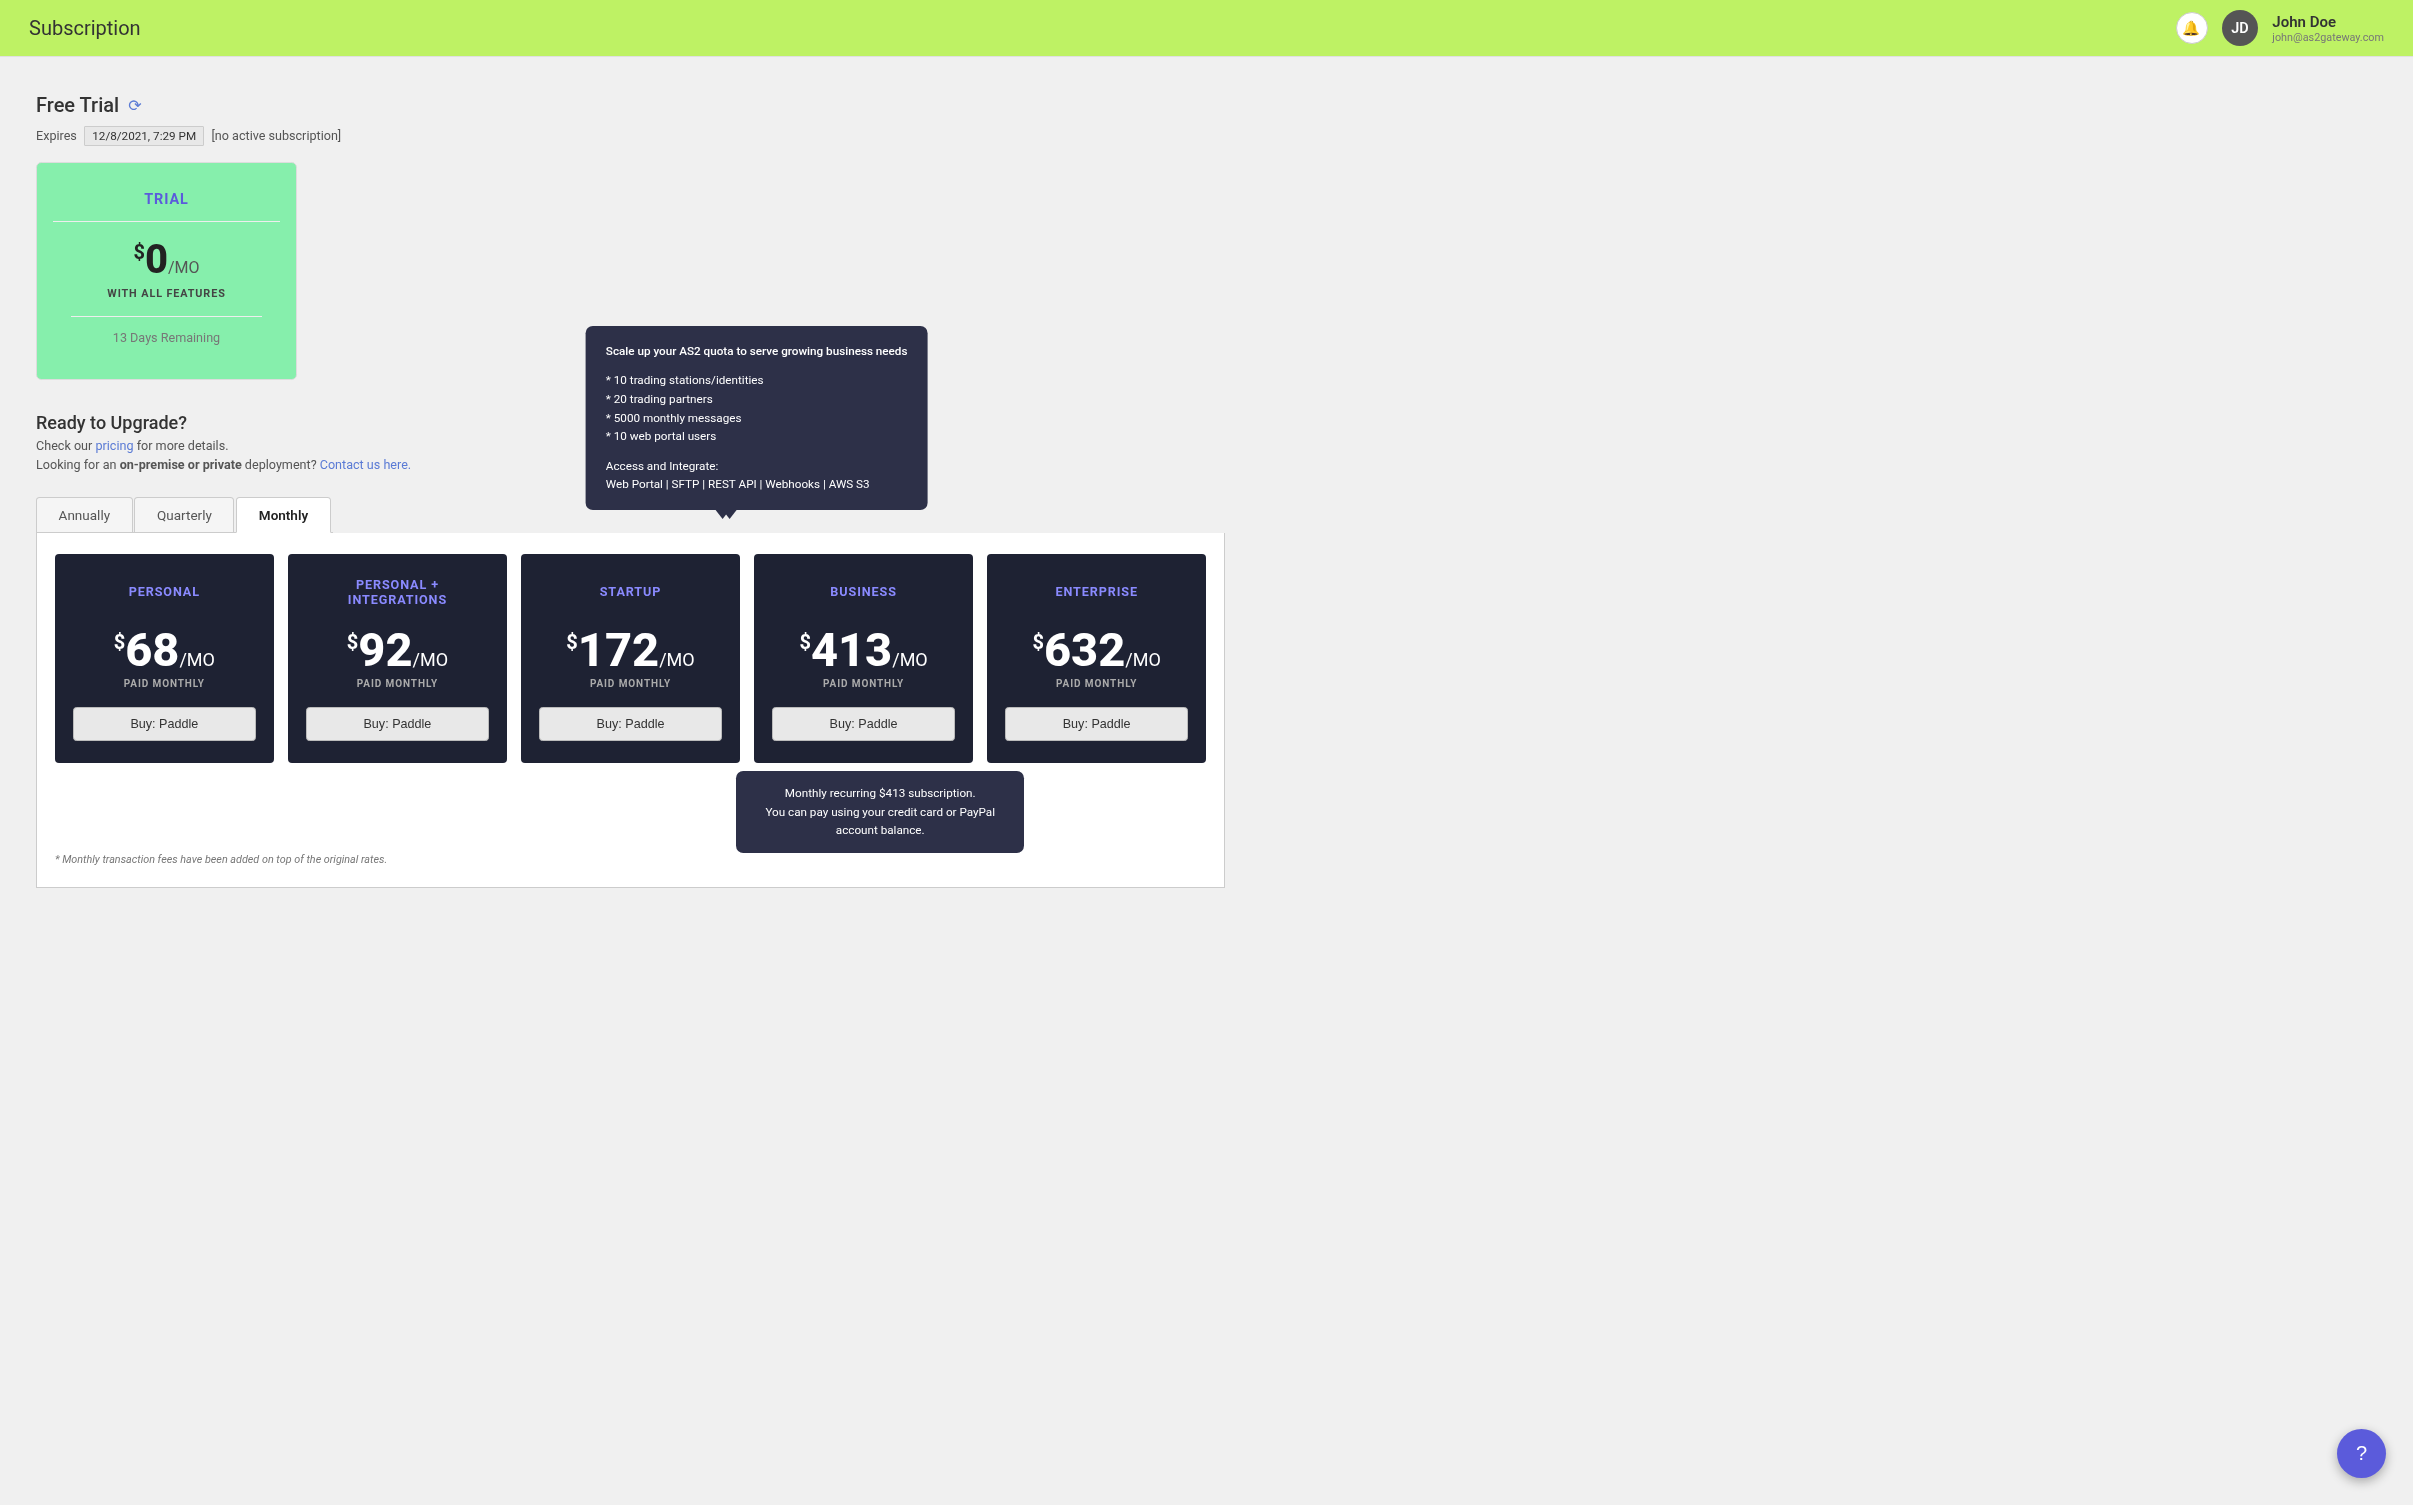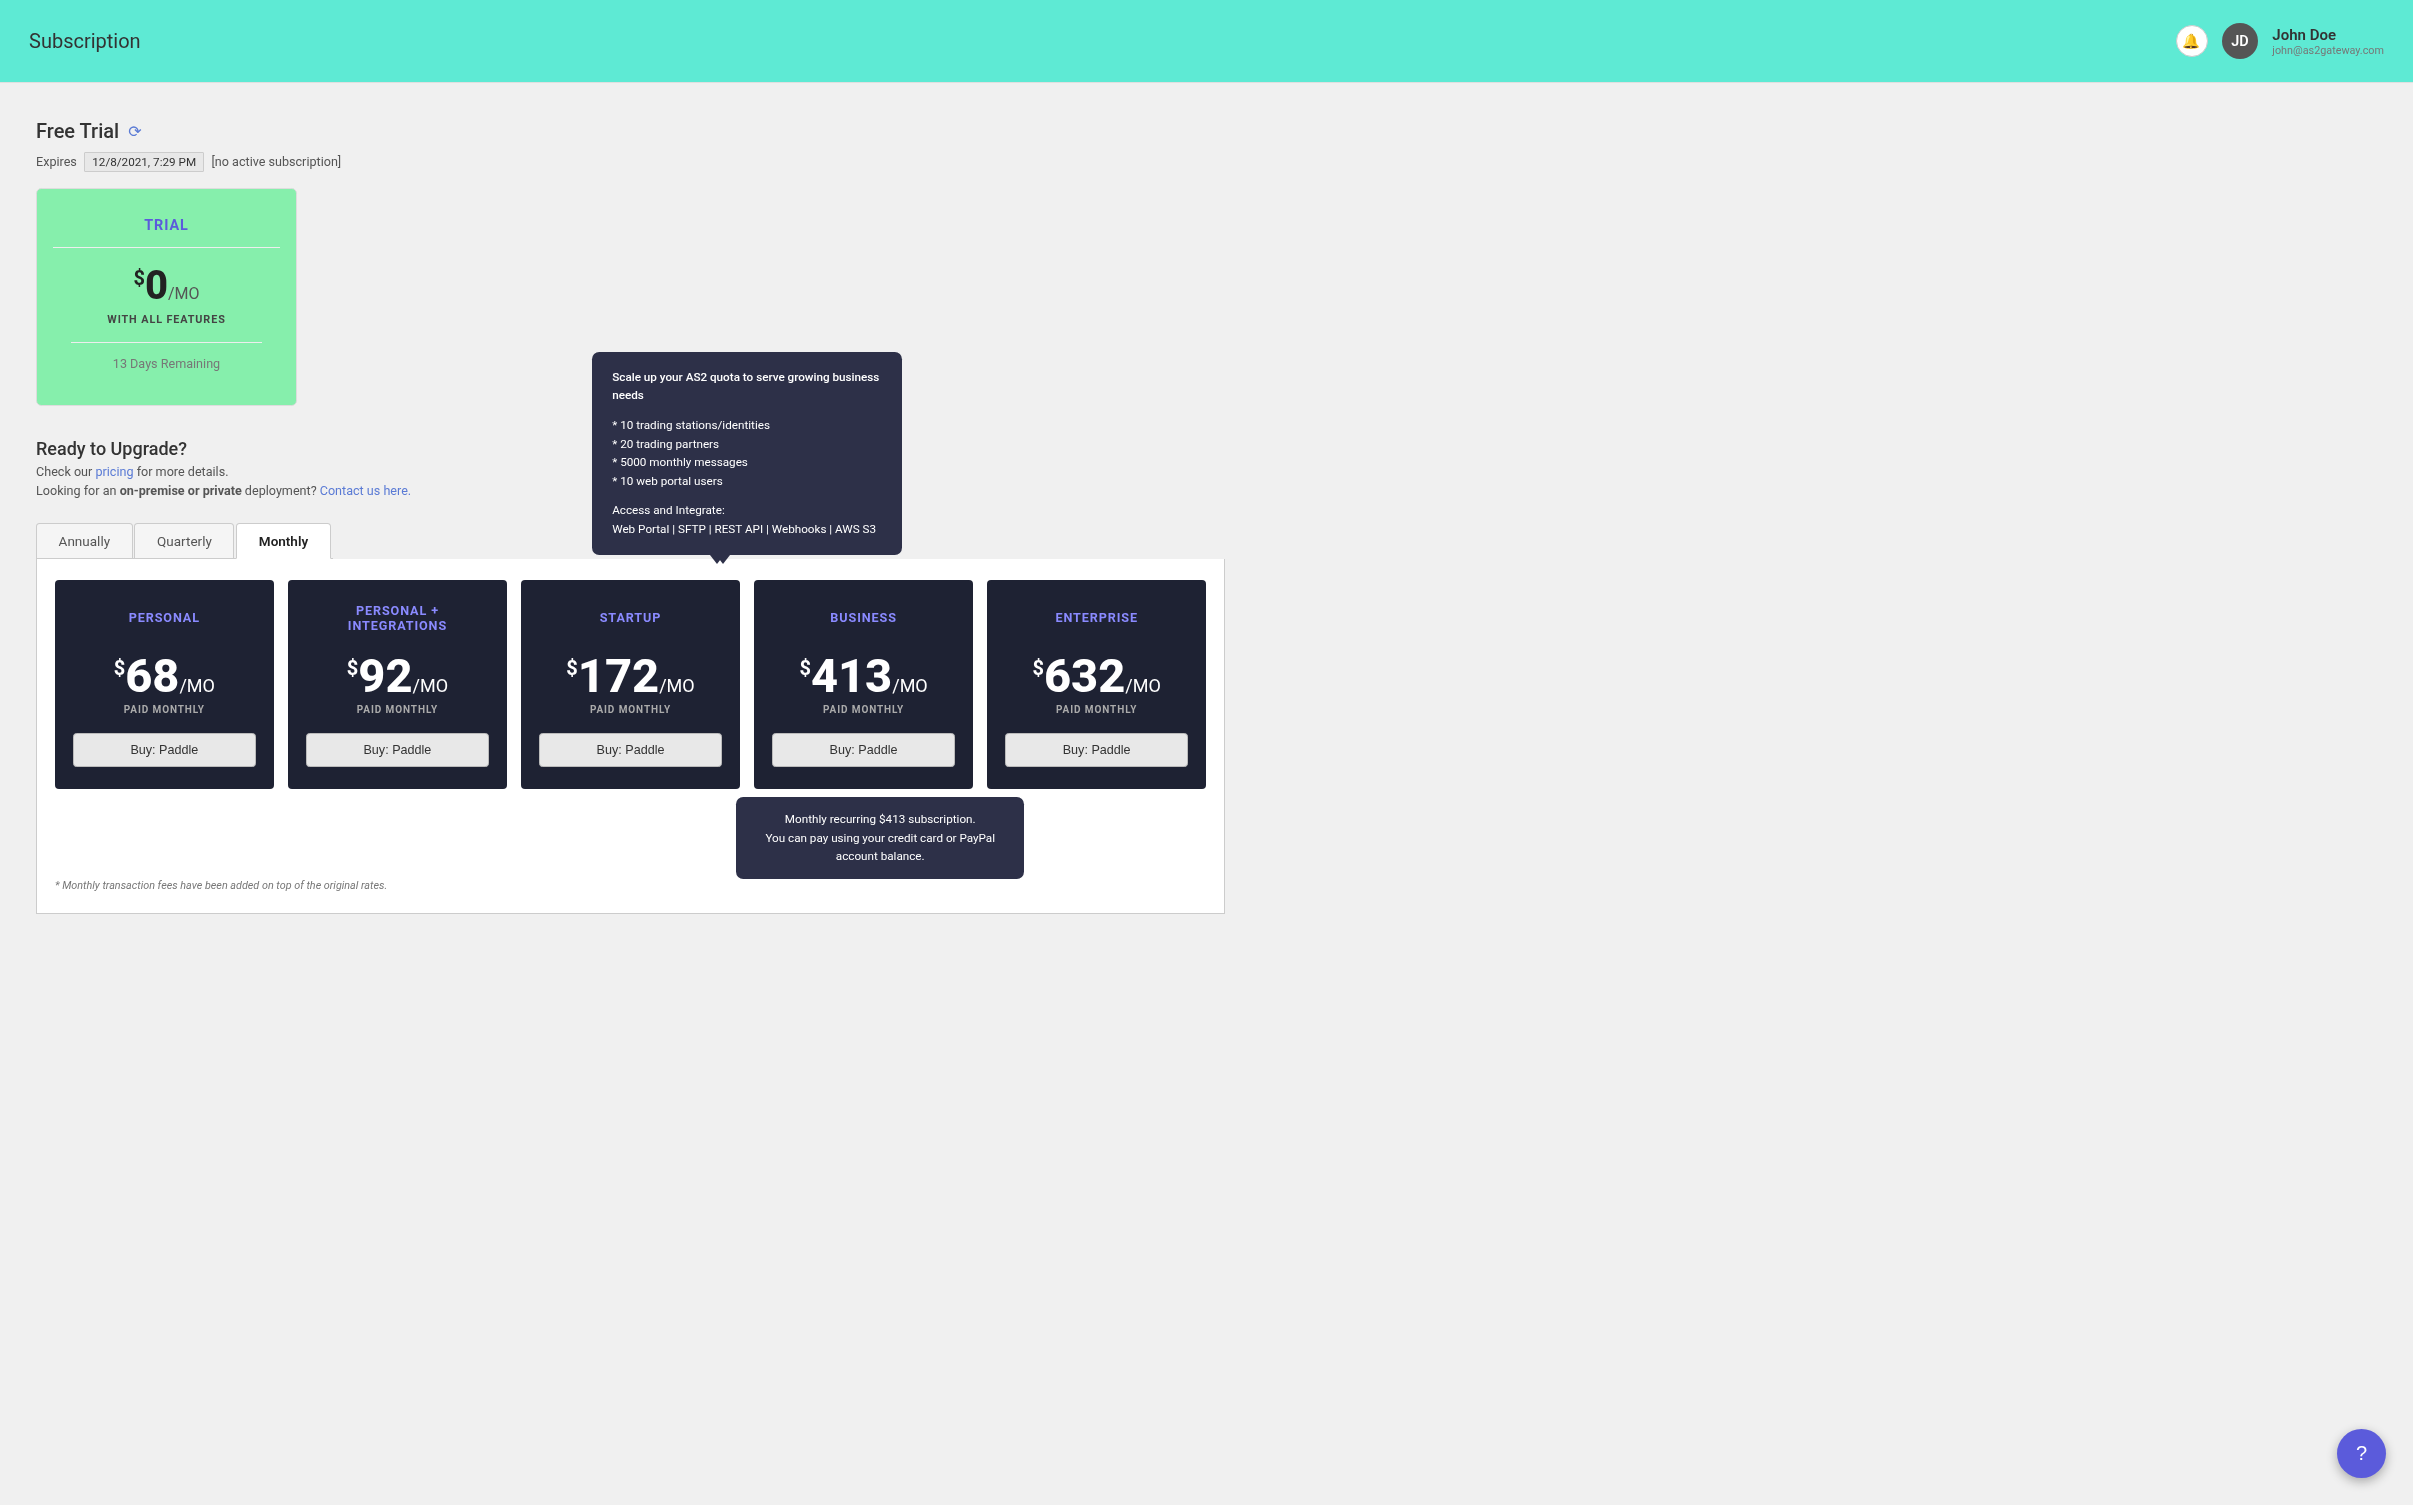--- a/index.html
+++ b/index.html
@@ -5,22 +5,22 @@
     * { box-sizing: border-box; margin: 0; padding: 0; }
     body {
       font-family: -apple-system, BlinkMacSystemFont, 'Segoe UI', Roboto, sans-serif;
       background: #f0f0f0;
       min-height: 100vh;
       color: #333;
     }
 
     
     .header {
-      background: #5eead4;
-      padding: 23px 29px;
+      background: #bef264;
+      padding: 10px 29px;
       display: flex;
       align-items: center;
       justify-content: space-between;
       border-bottom: 0.9px solid #e0e0e0;
     }
     .header-title {
       font-size: 20px;
       font-weight: 400;
       color: #333;
     }
@@ -252,21 +252,21 @@
       position: absolute;
       top: -189px;
       left: 50%;
       transform: translateX(-20%);
       background: #2d3048;
       color: #fff;
       padding: 16px 20px;
       border-radius: 7.2px;
       font-size: 11.7px;
       line-height: 1.6;
-      width: 310px;
+      width: 342px;
       z-index: 10;
     }
     .tooltip-box::after {
       content: '';
       position: absolute;
       bottom: -9px;
       left: 40%;
       border-width: 9px 7.2px 0;
       border-style: solid;
       border-color: #2d3048 transparent transparent;

